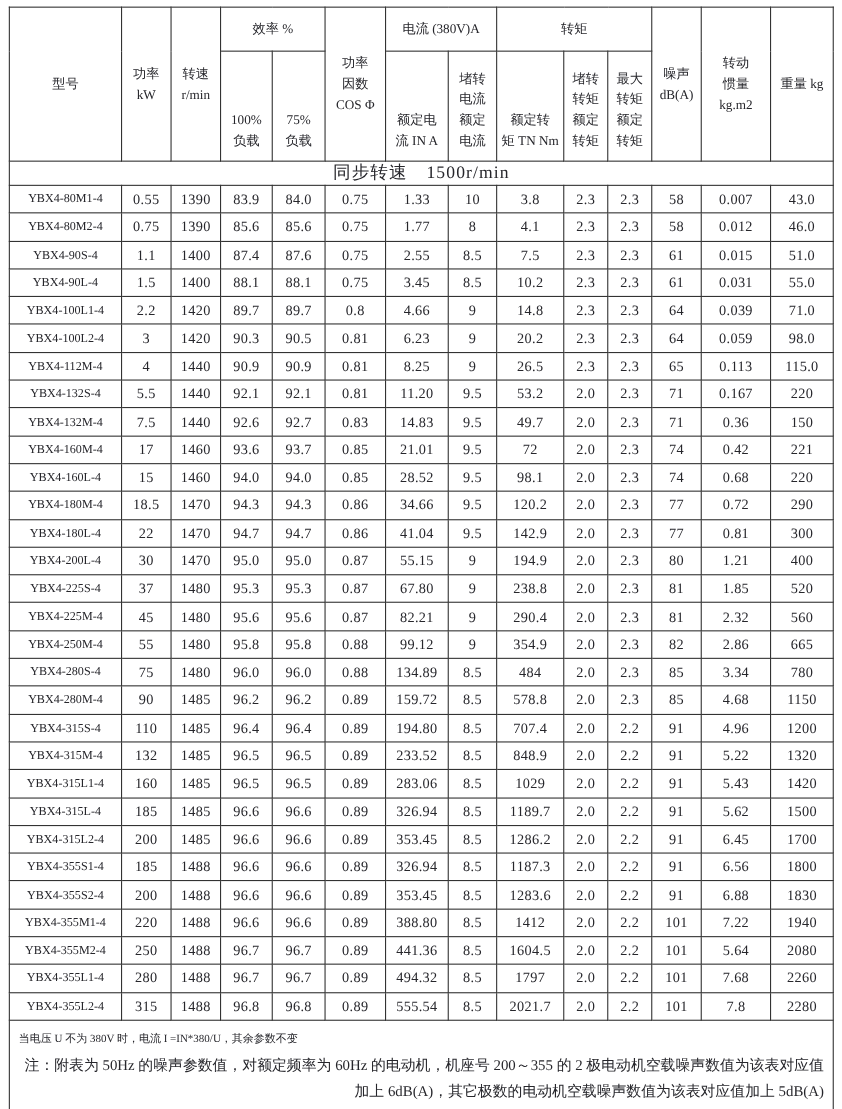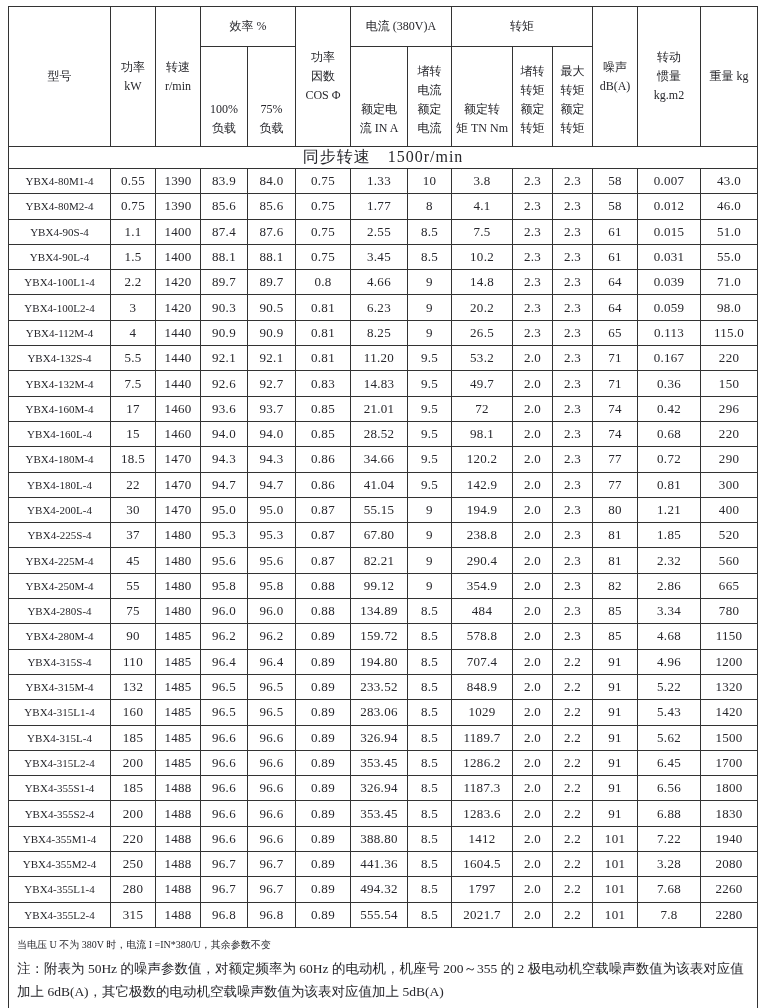--- a/index.html
+++ b/index.html
@@ -65,20 +65,21 @@
     vertical-align: top;
     padding: 5px 8px 8px 8px;
   }
   .note-main {
     font-size: 10px;
     line-height: 24px;
   }
   .note-small {
     font-size: 13.5px;
     line-height: 23px;
+    text-align: right;
   }
 </style>
 </head>
 <body>
 
 <div class="sheet">
   <table class="spec">
     <colgroup>
       <col style="width:102px">
         <col style="width:45px">
@@ -295,21 +296,21 @@
           <td>93.6</td>
           <td>93.7</td>
           <td>0.85</td>
           <td>21.01</td>
           <td>9.5</td>
           <td>72</td>
           <td>2.0</td>
           <td>2.3</td>
           <td>74</td>
           <td>0.42</td>
-          <td>296</td>
+          <td>221</td>
         </tr>
         <tr>
           <td>YBX4-160L-4</td>
           <td>15</td>
           <td>1460</td>
           <td>94.0</td>
           <td>94.0</td>
           <td>0.85</td>
           <td>28.52</td>
           <td>9.5</td>
@@ -582,21 +583,21 @@
           <td>1488</td>
           <td>96.7</td>
           <td>96.7</td>
           <td>0.89</td>
           <td>441.36</td>
           <td>8.5</td>
           <td>1604.5</td>
           <td>2.0</td>
           <td>2.2</td>
           <td>101</td>
-          <td>3.28</td>
+          <td>5.64</td>
           <td>2080</td>
         </tr>
         <tr>
           <td>YBX4-355L1-4</td>
           <td>280</td>
           <td>1488</td>
           <td>96.7</td>
           <td>96.7</td>
           <td>0.89</td>
           <td>494.32</td>

